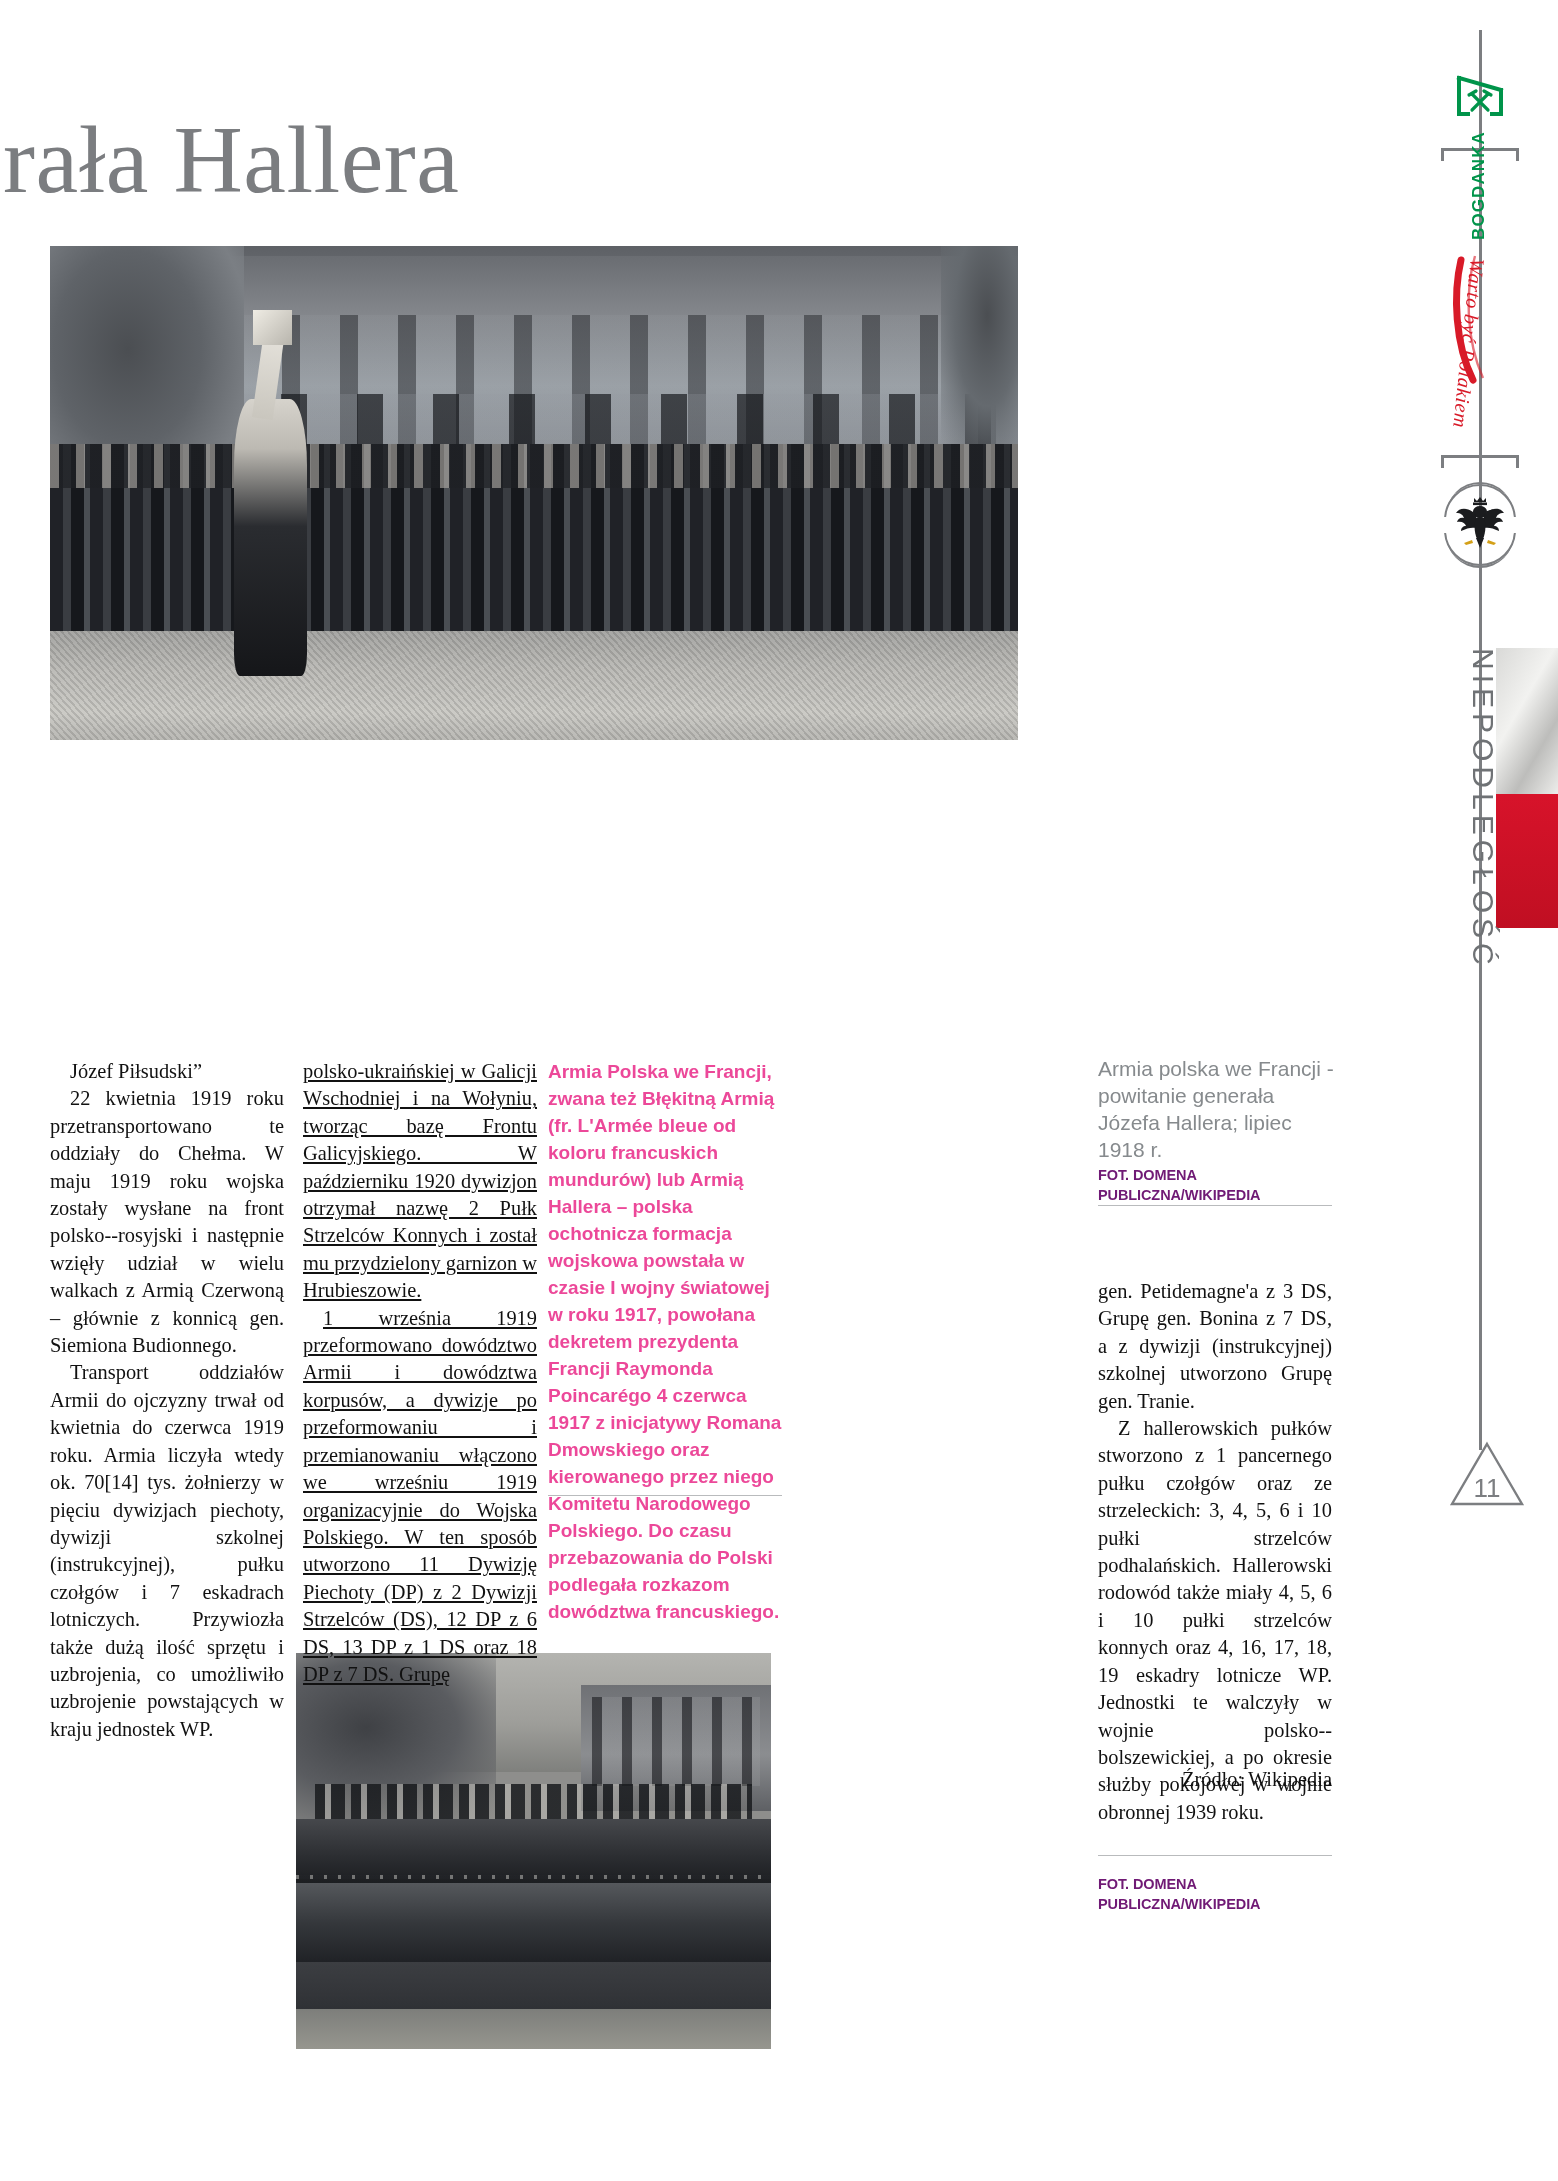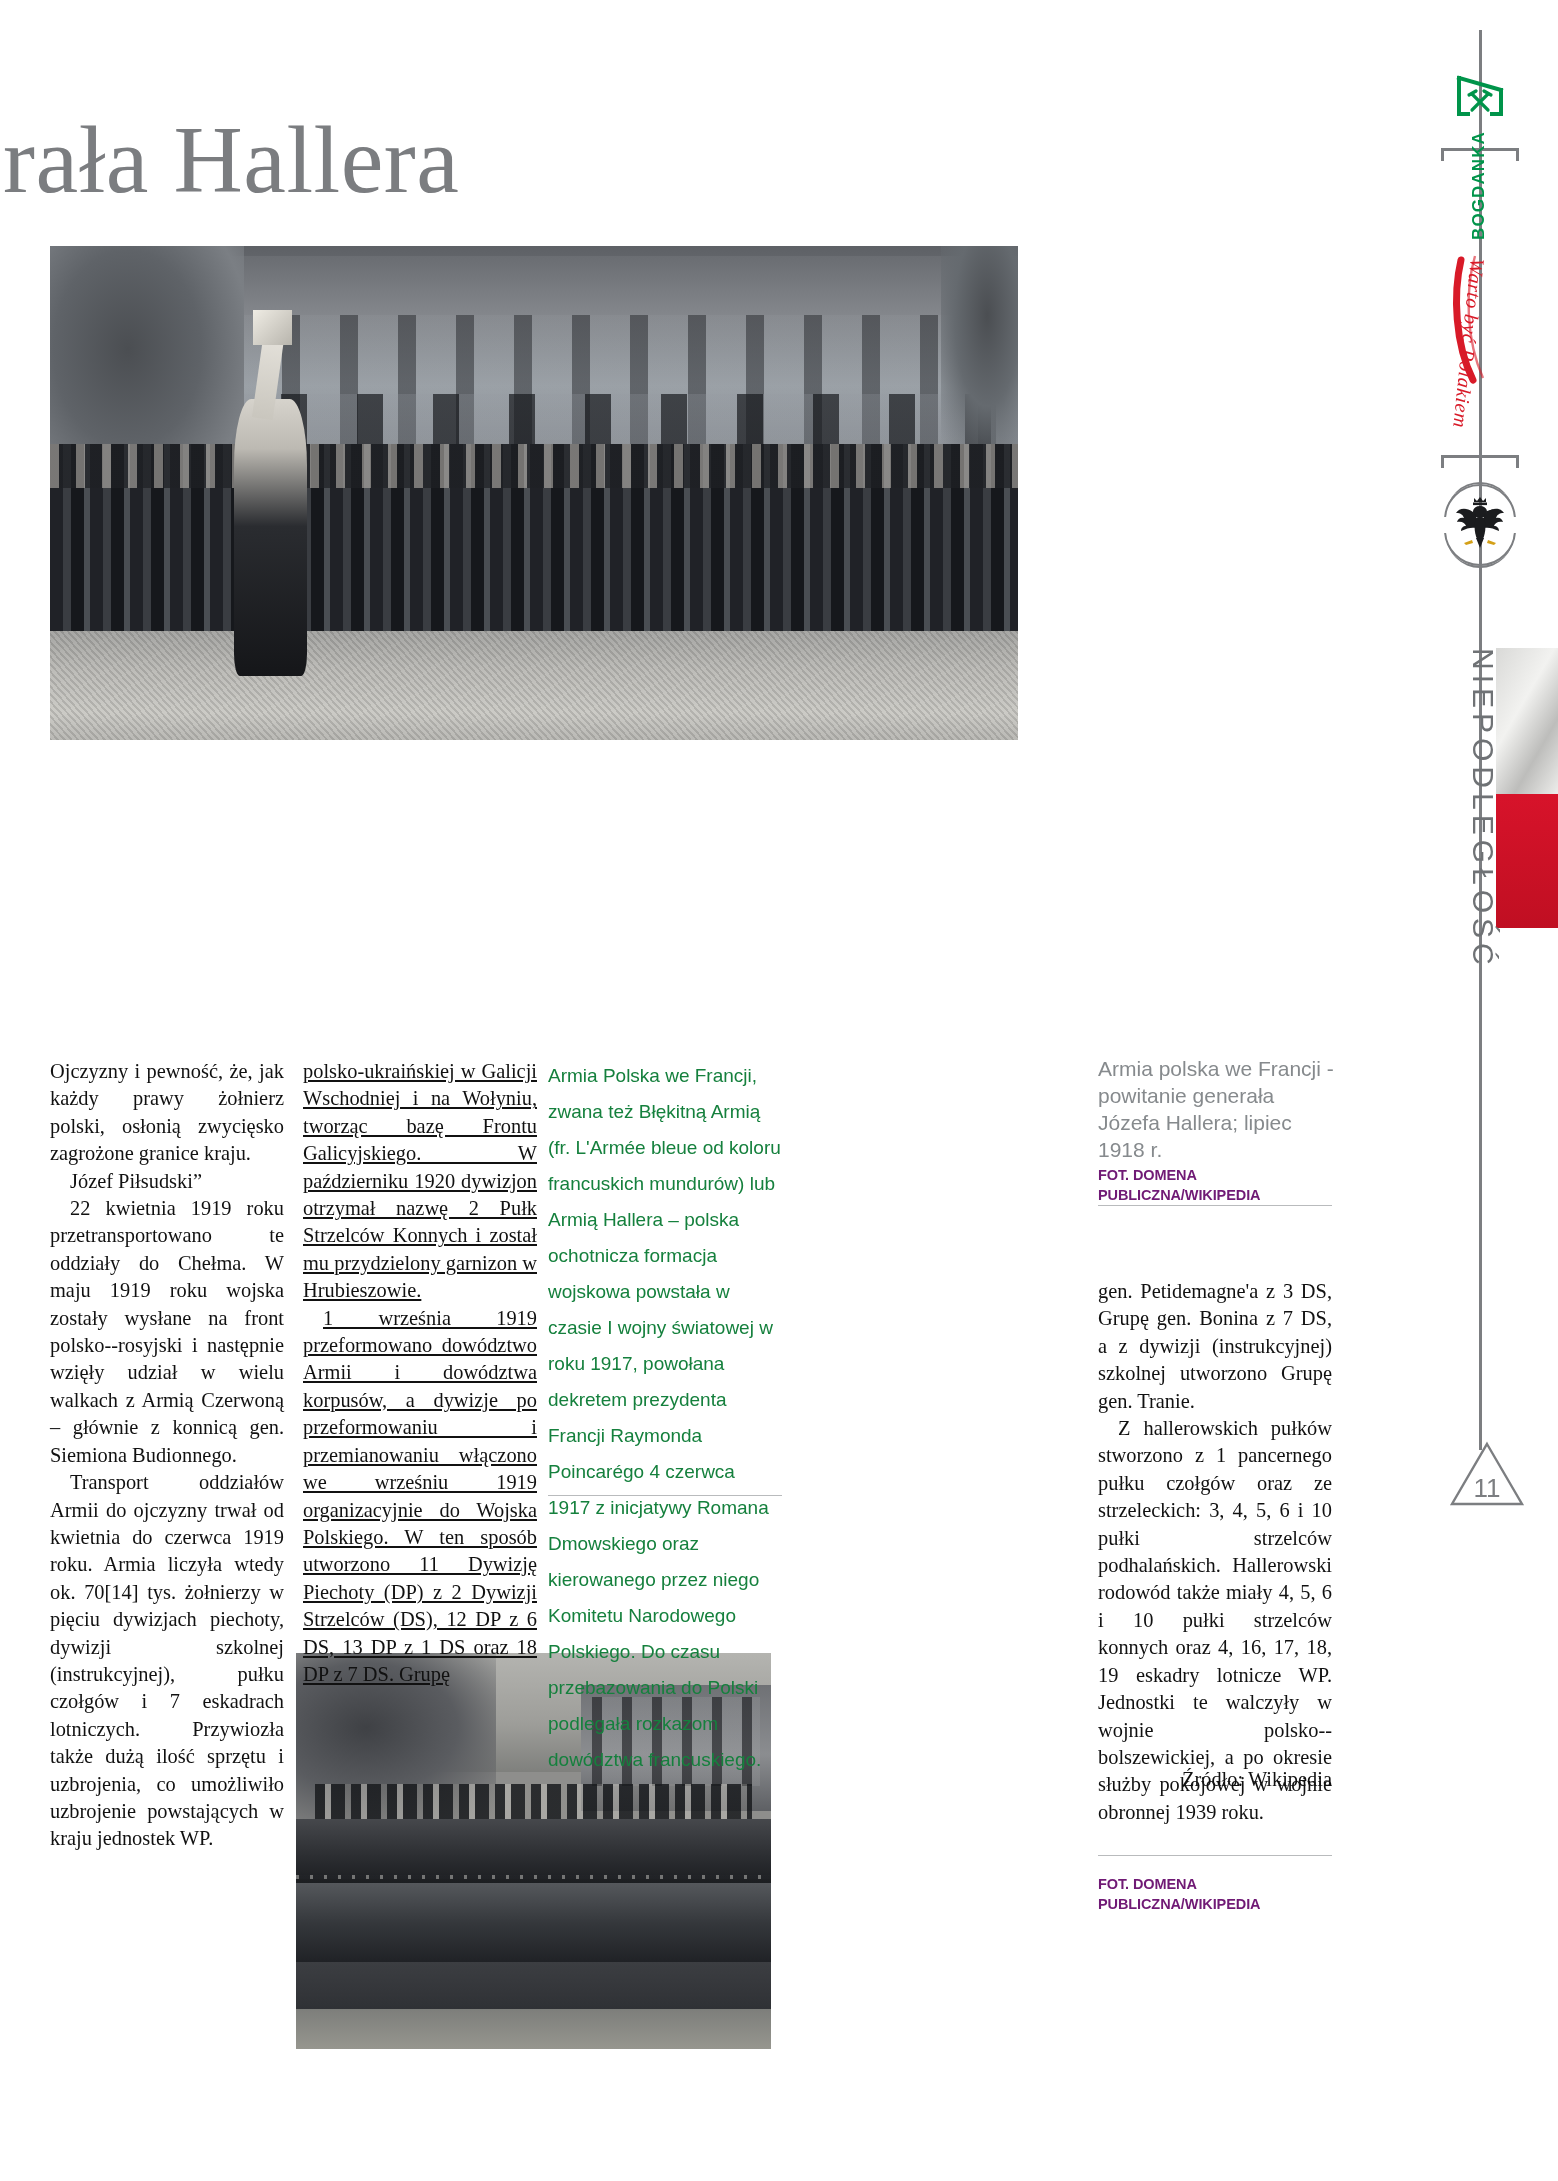--- a/index.html
+++ b/index.html
@@ -376,23 +376,23 @@
   .col p.noindent { text-indent: 0; }
 
   #col1 { left: 50px;  top: 1058px; width: 234px; }
   #col2 { left: 303px; top: 1058px; width: 234px; text-decoration: underline; }
   #col4 { left: 1098px; top: 1278px; width: 234px; }
 
   .col-sans {
     position: absolute;
     font-family: "Liberation Sans", sans-serif;
     font-size: 19px;
-    line-height: 36px;
-    color: #15803d;
-    font-weight: 400;
+    line-height: 27px;
+    color: #ec4899;
+    font-weight: 700;
   }
   #col3 { left: 548px; top: 1058px; width: 234px; }
   #col3 p { margin: 0; }
 
   
   .caption {
     position: absolute;
     font-family: "Liberation Sans", sans-serif;
     color: #868a8d;
     font-size: 21px;
@@ -533,21 +533,20 @@
   <div id="niepodleglosc">NIEPODLEGŁOŚĆ</div>
 
   <div id="page-number">
     <svg width="76" height="68" viewBox="0 0 76 68">
       <path d="M38 4 L73 64 L3 64 Z" fill="none" stroke="#7c7e81" stroke-width="2.4"></path>
     </svg>
     <div class="pn-text">11</div>
   </div>
 
   <div class="col" id="col1">
-    <p class="noindent">Ojczyzny i pewność, że, jak każdy prawy żołnierz polski, osłonią zwycięsko zagrożone granice kraju.</p>
     <p class="indent">Józef Piłsudski”</p>
     <p class="indent">22 kwietnia 1919 roku przetransportowano te oddziały do Chełma. W maju 1919 roku wojska zostały wysłane na front polsko--rosyjski i następnie wzięły udział w wielu walkach z Armią Czerwoną – głównie z konnicą gen. Siemiona Budionnego.</p>
     <p class="indent">Transport oddziałów Armii do ojczyzny trwał od kwietnia do czerwca 1919 roku. Armia liczyła wtedy ok. 70[14] tys. żołnierzy w pięciu dywizjach piechoty, dywizji szkolnej (instrukcyjnej), pułku czołgów i 7 eskadrach lotniczych. Przywiozła także dużą ilość sprzętu i uzbrojenia, co umożliwiło uzbrojenie powstających w kraju jednostek WP.</p>
   </div>
 
   <div class="col" id="col2">
     <p class="noindent">polsko-ukraińskiej w Galicji Wschodniej i na Wołyniu, tworząc bazę Frontu Galicyjskiego. W październiku 1920 dywizjon otrzymał nazwę 2 Pułk Strzelców Konnych i został mu przydzielony garnizon w Hrubieszowie.</p>
     <p class="indent">1 września 1919 przeformowano dowództwo Armii i dowództwa korpusów, a dywizje po przeformowaniu i przemianowaniu włączono we wrześniu 1919 organizacyjnie do Wojska Polskiego. W ten sposób utworzono 11 Dywizję Piechoty (DP) z 2 Dywizji Strzelców (DS), 12 DP z 6 DS, 13 DP z 1 DS oraz 18 DP z 7 DS. Grupę</p>
   </div>
 

